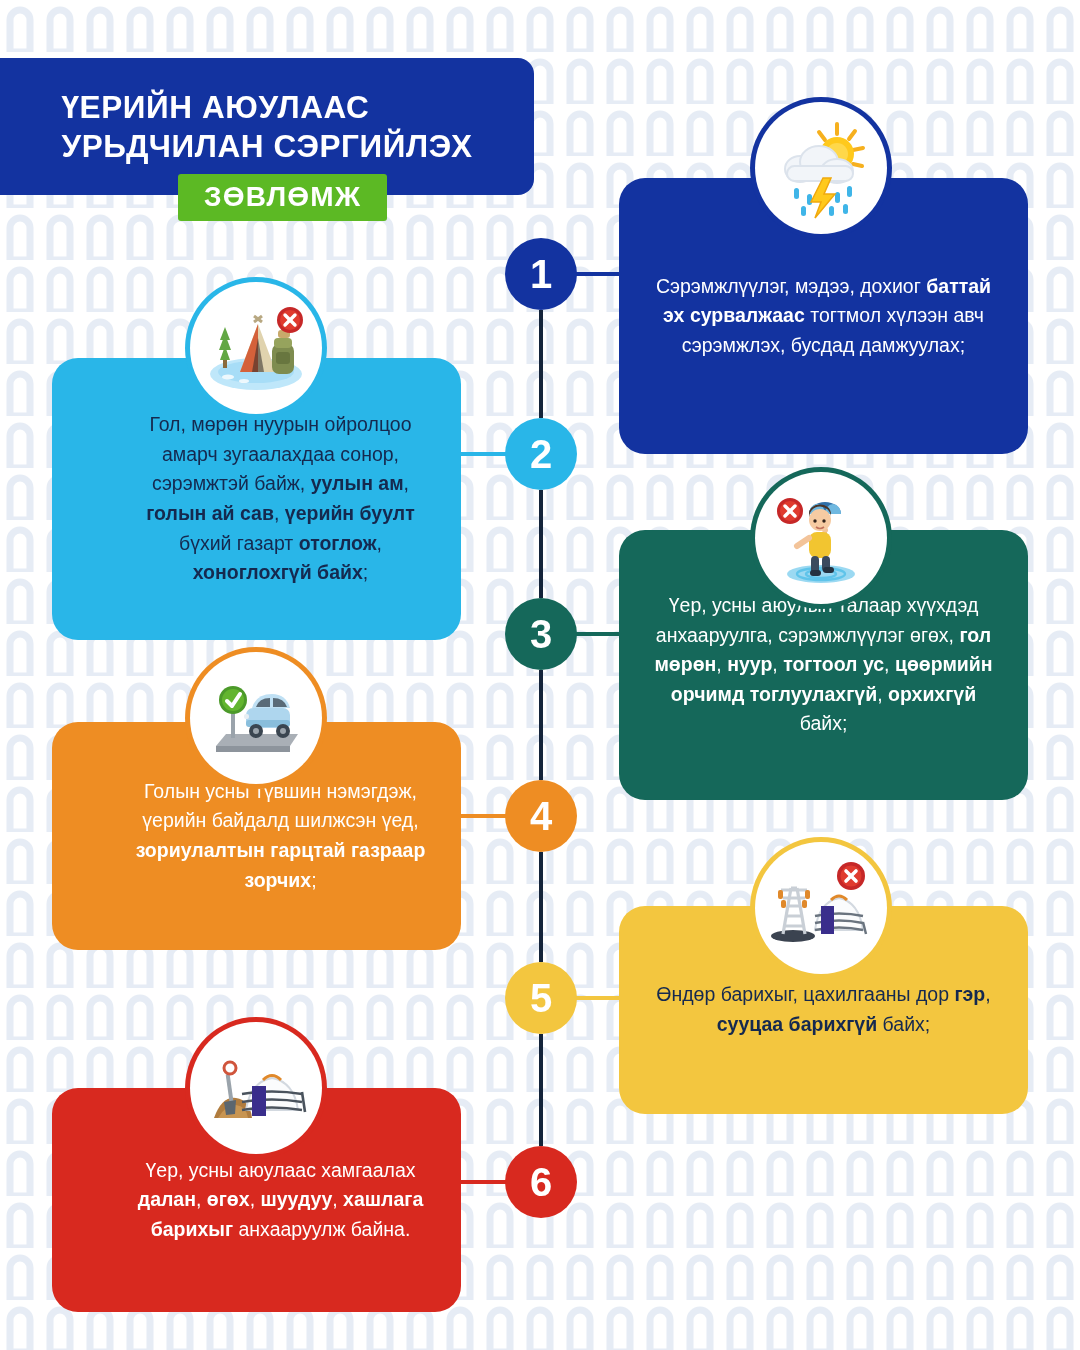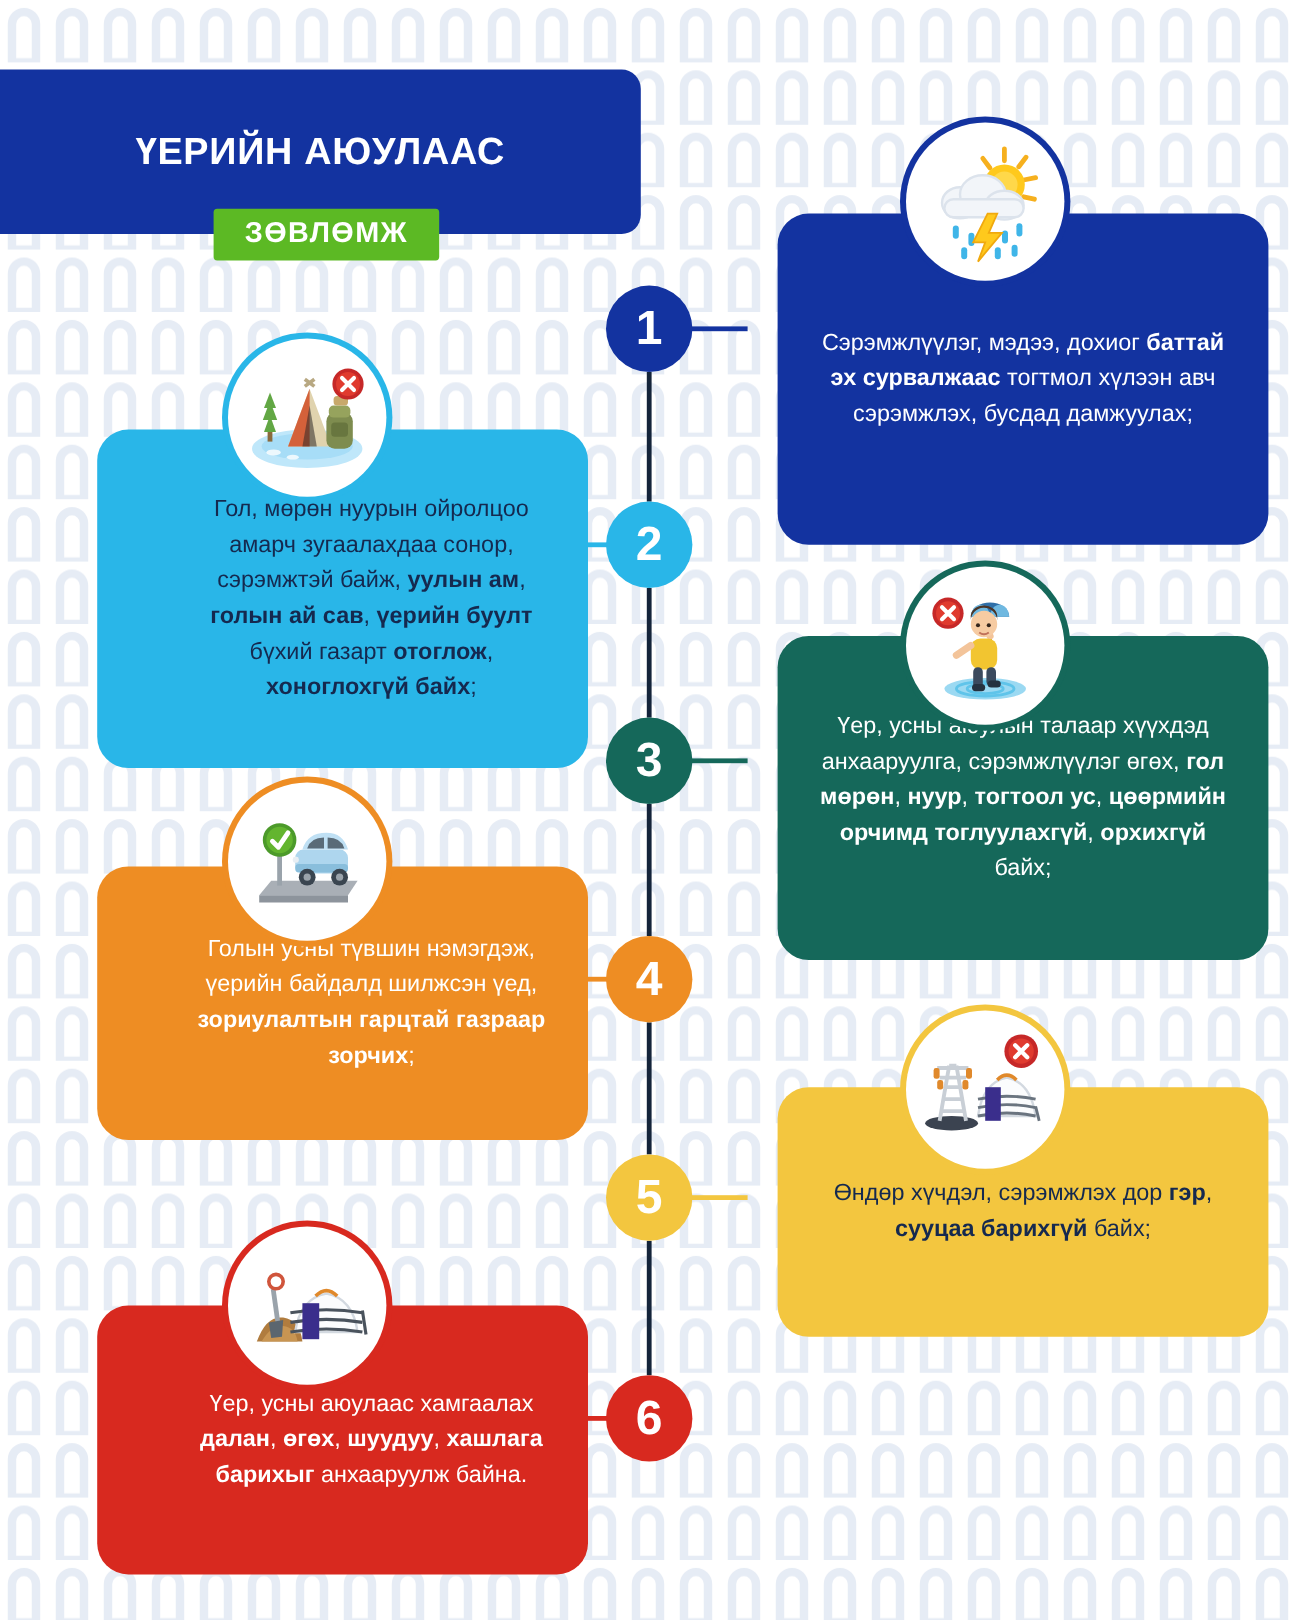--- a/index.html
+++ b/index.html
@@ -53,21 +53,21 @@
     font-weight:bold;
     letter-spacing:.6px;
     line-height:1.22;
     text-align:left;
     white-space:nowrap;
   }
   .sub-badge{
     position:absolute; left:178px; top:174px;
     background:#5CB924;
     color:#fff;
-    font-size:24px; font-weight:bold;
+    font-size:28px; font-weight:bold;
     letter-spacing:1.2px;
     padding:7px 26px 8px;
     border-radius:3px;
     z-index:6;
   }
 
   
   .spine{
     position:absolute;
     left:539px; width:4px;
@@ -92,21 +92,21 @@
     position:absolute;
     height:4px;
     z-index:2;
   }
 
   
   .card{
     position:absolute;
     border-radius:26px;
     z-index:3;
-    display:flex; align-items:center; justify-content:flex-end;margin-left:29px;
+    display:flex; align-items:center; justify-content:flex-end;
   }
   .card p{
     text-align:center;
     font-size:19.5px;
     line-height:1.52;
     padding:0 34px;
   }
   .card p b{ font-weight:bold; }
 
   .card.right{ left:619px; width:409px; }
@@ -138,20 +138,21 @@
         <rect x="0" y="0" width="40" height="52" fill="#ffffff"></rect>
         <path d="M10 52 L10 20 A10 10 0 0 1 30 20 L30 52 Z" fill="none" stroke="#e6ecf5" stroke-width="7"></path>
       </pattern>
     </defs>
     <rect x="0" y="0" width="1080" height="1350" fill="url(#archpat)"></rect>
   </svg>
 
   <div class="header">
     <h1>
       <span>ҮЕРИЙН АЮУЛААС</span><br>
+      <span>УРЬДЧИЛАН СЭРГИЙЛЭХ</span>
     </h1>
   </div>
   <div class="sub-badge">ЗӨВЛӨМЖ</div>
 
   <div id="steps-root">
       <div class="spine" style="top:310px;height:108px;background:#14243A"></div>
       <div class="spine" style="top:490px;height:108px;background:#14243A"></div>
       <div class="spine" style="top:670px;height:110px;background:#14243A"></div>
       <div class="spine" style="top:852px;height:110px;background:#14243A"></div>
       <div class="spine" style="top:1034px;height:112px;background:#14243A"></div>
@@ -314,21 +315,21 @@
           <rect x="29" y="44" width="4" height="30" fill="#9AA3AB"></rect>
           <circle cx="31" cy="36" r="14" fill="#4C9A2A"></circle>
           <circle cx="31" cy="36" r="11" fill="#63B52F"></circle>
           <path d="M25 37 L30 42 L38 30" stroke="#fff" stroke-width="4" fill="none" stroke-linecap="round" stroke-linejoin="round"></path>
         </g>
       </g>
         </svg>
            </div>
       <div class="stub" style="left:573px;width:50px;top:996px;background:#F3C63F"></div>
       <div class="card right txt-dark" style="top:906px;height:208px;background:#F3C63F">
-             <p><span>Өндөр хүчдэл, сэрэмжлэх дор </span><b>гэр</b><span>, </span><b>сууцаа барихгүй</b><span> байх;</span></p>
+             <p><span>Өндөр барихыг, цахилгааны дор </span><b>гэр</b><span>, </span><b>сууцаа барихгүй</b><span> байх;</span></p>
            </div>
       <div class="badge" style="top:962px;background:#F3C63F;color:#ffffff">
              <span>5</span>
            </div>
       <div class="icon-circle" style="left:755px;top:842px;box-shadow:0 0 0 5px #F3C63F">
              <svg width="108" height="108" viewBox="0 0 108 108">
       <g>
         <ellipse cx="26" cy="82" rx="22" ry="6" fill="#3B4350"></ellipse>
         <g stroke="#C9CFD6" stroke-width="3.2" fill="none">
           <line x1="16" y1="80" x2="24" y2="34"></line>

